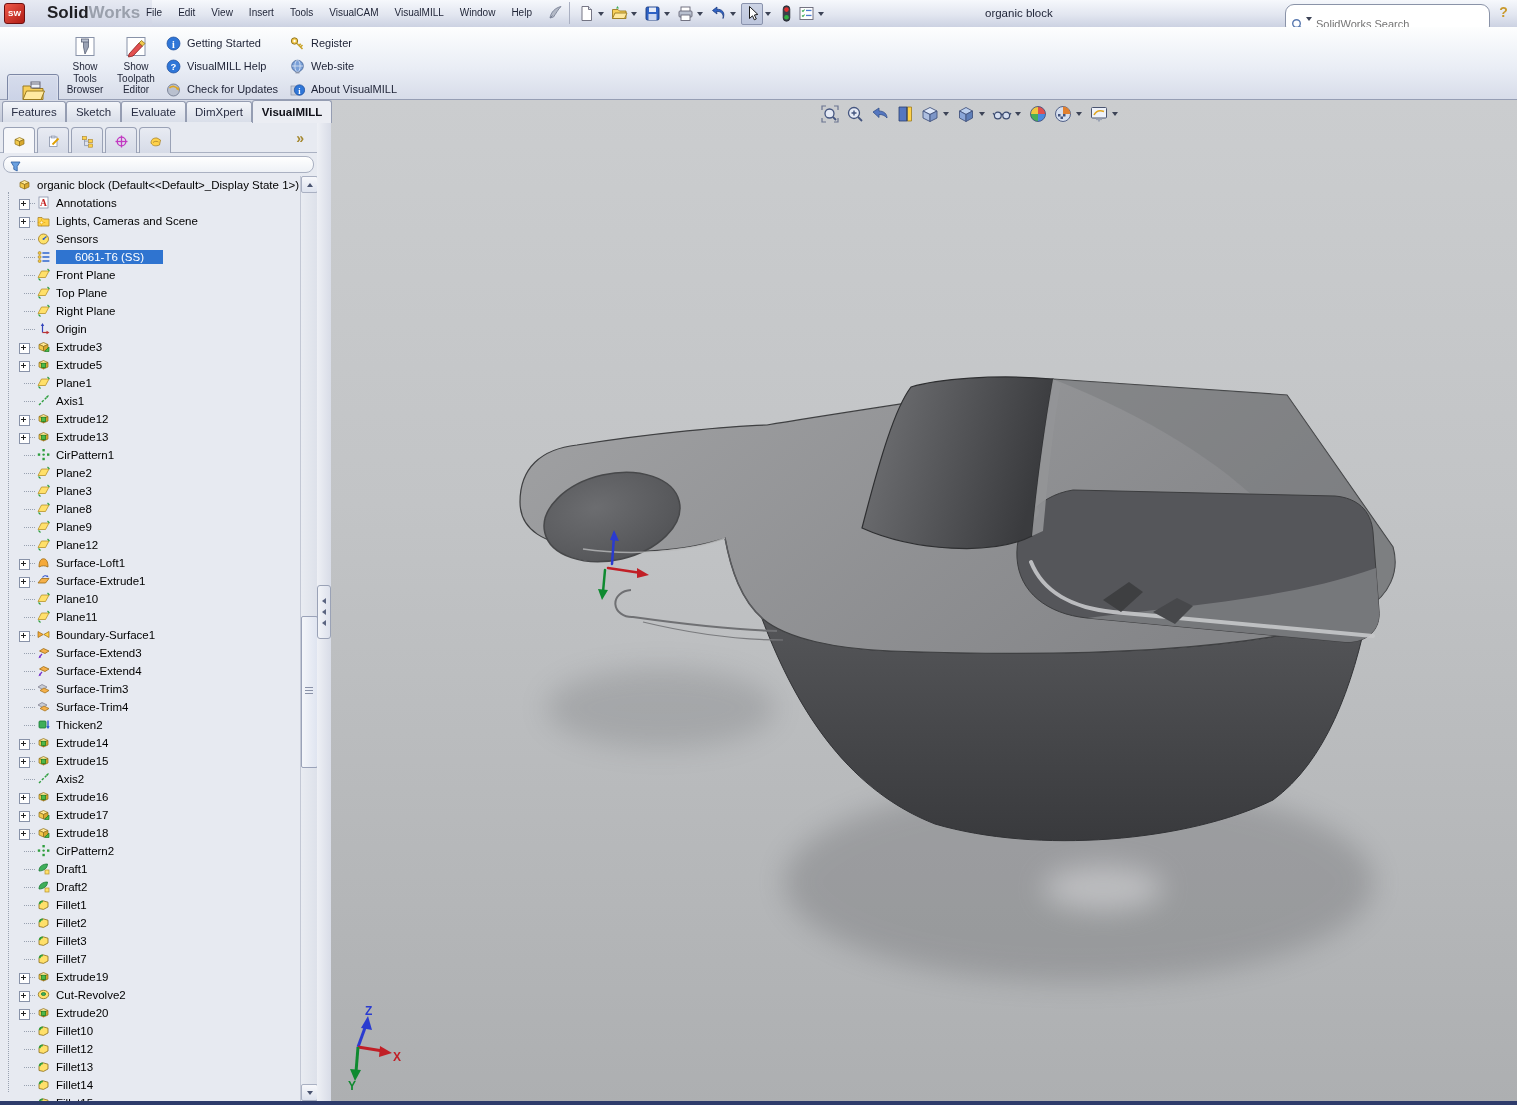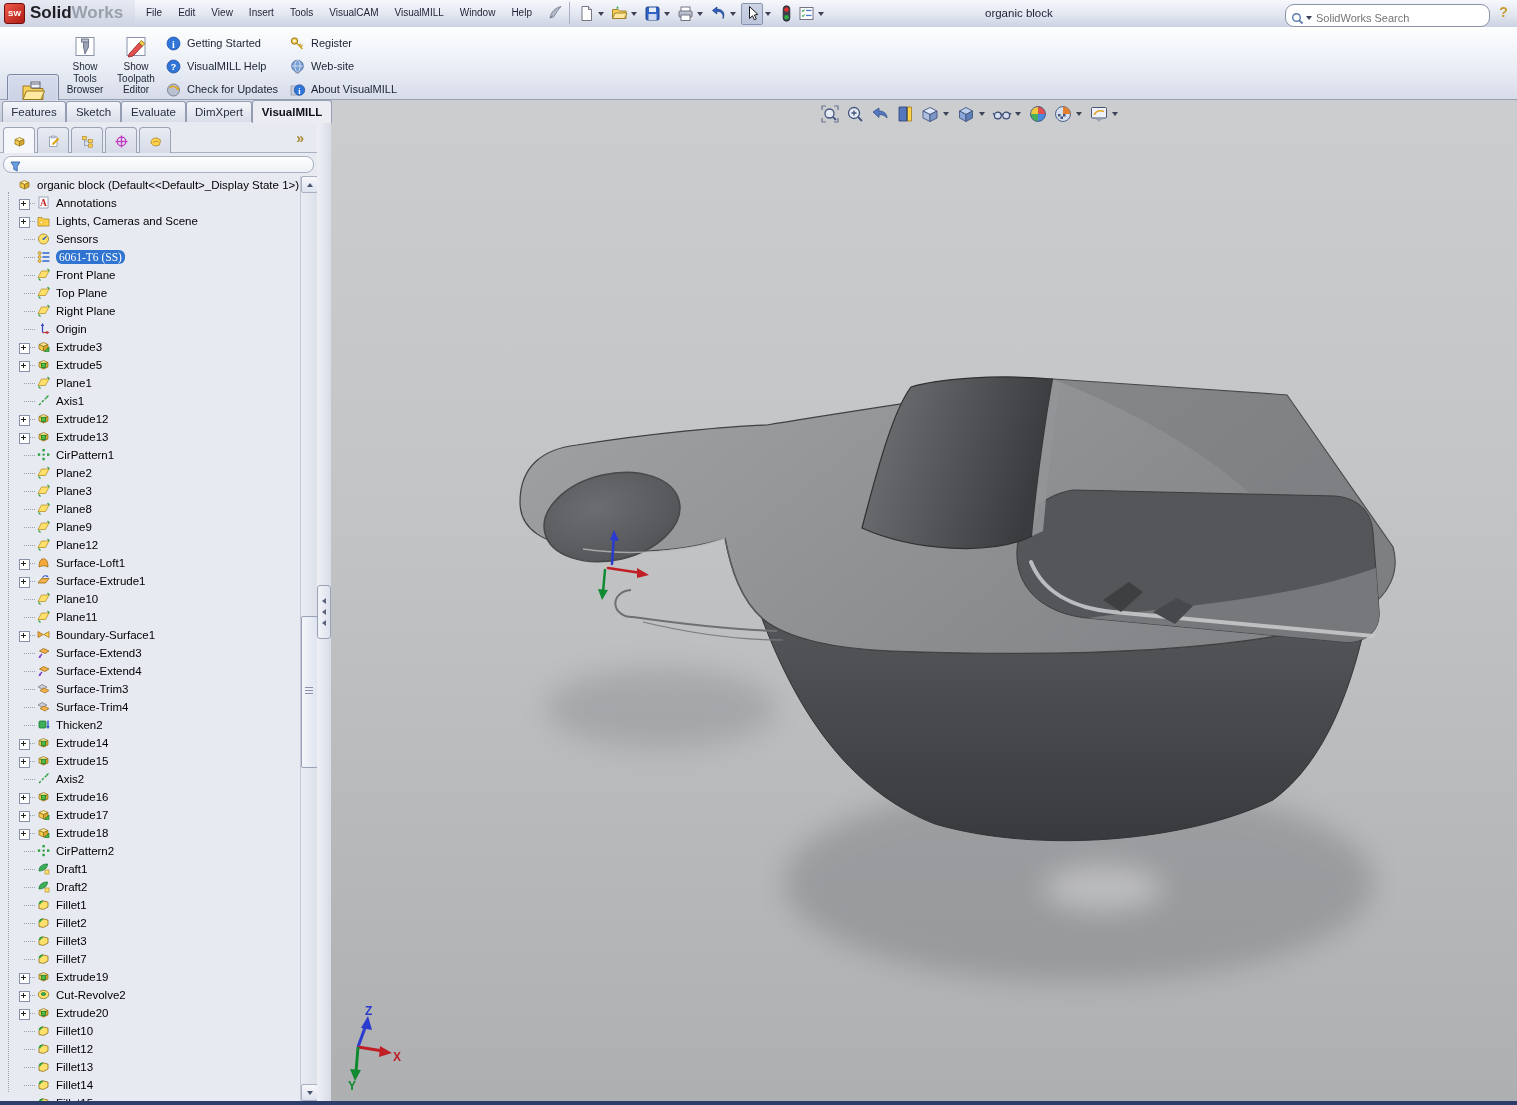--- a/index.html
+++ b/index.html
@@ -4,40 +4,40 @@
 <style>
   html,body{margin:0;padding:0;}
   body{width:1517px;height:1105px;overflow:hidden;position:relative;
        font-family:"Liberation Sans",sans-serif;background:#b8b9bb;
        -webkit-font-smoothing:antialiased;}
   
   #titlebar{position:absolute;left:0;top:0;width:1517px;height:27px;
     background:linear-gradient(#f6f8fc,#e2e6f0 55%,#ccd2e2);
     border-bottom:1px solid #98a0b6;}
   .logo{position:absolute;left:0;top:0;height:26px;display:flex;align-items:center;
-    padding:0 12px 0 4px;background:linear-gradient(#e7eaf3,#d0d5e4);gap:5px;}
+    padding:0 12px 0 4px;background:linear-gradient(#e7eaf3,#d0d5e4);gap:22px;}
   .logo-mark{width:19px;height:19px;border-radius:3px;border:1px solid #6e1010;
     background:linear-gradient(135deg,#ef5a4a,#b01c14);color:#fff;font-size:8px;
     font-weight:bold;display:flex;align-items:center;justify-content:center;}
   .logo-bold{font-size:17px;font-weight:bold;color:#1e1e22;}
   .logo-light{font-size:17px;font-weight:bold;color:#9aa0ac;}
   .menubar{position:absolute;left:138px;top:0;display:flex;height:26px;}
   .menu-item{padding:0 8px;font-size:10px;color:#1d2235;line-height:26px;cursor:default;}
   .pen-tool{position:absolute;left:547px;top:4px;width:18px;height:18px;}
   .vsep{position:absolute;left:569px;top:2px;width:1px;height:22px;background:#aab0c2;}
   .quickbar{position:absolute;left:576px;top:2px;height:23px;display:flex;align-items:center;}
   .qb-ic{width:20px;height:20px;display:flex;align-items:center;justify-content:center;}
   .qb-ic.pressed{background:linear-gradient(#cdd4e6,#bcc5dc);border:1px solid #8a93ad;border-radius:2px;}
   .dd-tri{width:0;height:0;border-left:3.5px solid transparent;border-right:3.5px solid transparent;
     border-top:4px solid #3c4356;margin:0 5px 0 2px;}
   .doc-title{position:absolute;left:985px;top:0;width:170px;text-align:left;
     font-size:11.5px;color:#1d2235;line-height:26px;}
   .search-box{position:absolute;right:27px;top:4px;width:194px;height:17px;
     border:1px solid #8a93a8;border-radius:9px;background:#fff;
-    display:flex;align-items:center;padding:4px 4px 0 5px;}
+    display:flex;align-items:flex-start;padding:12px 4px 0 5px;}
   .search-box input{border:none;outline:none;flex:1;font-size:11px;color:#444;
     background:transparent;font-family:inherit;min-width:0;}
   .help-btn{position:absolute;right:5px;top:4px;width:17px;height:17px;text-align:center;
     color:#c99a2e;font-weight:bold;font-size:14px;line-height:17px;}
   
   #ribbon{position:absolute;left:0;top:27px;width:1517px;height:72px;
     background:linear-gradient(#fdfefe,#e9edf5 58%,#d7dce9);
     border-bottom:1px solid #969eb4;}
   .big-btn{position:absolute;top:3px;width:50px;height:63px;border:1px solid transparent;
     border-radius:3px;display:flex;flex-direction:column;align-items:center;
@@ -77,21 +77,21 @@
     border-top:1px dotted #98a1b0;}
   .exp{position:absolute;left:4px;top:4.5px;width:9px;height:9px;background:#fff;
     border:1px solid #8892a8;z-index:2;}
   .exp::before{content:"";position:absolute;left:1.5px;top:3.5px;width:4px;height:1px;background:#222;padding:0;width:4px;}
   .exp::before{left:1px;width:5px;}
   .exp::after{content:"";position:absolute;left:3px;top:1px;width:1px;height:5px;background:#222;}
   .ticon{position:absolute;left:22px;top:2px;width:14px;height:14px;z-index:2;}
   .root .ticon{left:3px;}
   .tlabel{position:absolute;left:41px;top:2px;white-space:nowrap;line-height:14px;}
   .root .tlabel{left:22px;}
-  .tlabel.selected{background:#2f74d0;color:#fff;padding:0 3px;border-radius:6px;font-family:Liberation Serif, serif;}
+  .tlabel.selected{background:#2f74d0;color:#fff;padding:0 19px;border-radius:0;}
   
   #tree-scroll{position:absolute;left:300px;top:54px;width:16px;height:925px;
     background:linear-gradient(90deg,#e9ecf2,#dde1ea);border-left:1px solid #c3c8d5;}
   .sb-btn{position:absolute;left:0px;width:15px;height:15px;border:1px solid #a9b0c2;
     border-radius:2px;background:linear-gradient(#f7f8fb,#dde2ee);
     display:flex;align-items:center;justify-content:center;}
   .tri-up{width:0;height:0;border-left:3.5px solid transparent;border-right:3.5px solid transparent;border-bottom:4.5px solid #4a5470;}
   .tri-down{width:0;height:0;border-left:3.5px solid transparent;border-right:3.5px solid transparent;border-top:4.5px solid #4a5470;}
   .tri-left{width:0;height:0;border-top:3px solid transparent;border-bottom:3px solid transparent;border-right:4px solid #5a6480;}
   .sb-thumb{position:absolute;left:0;top:440px;width:15px;height:150px;border:1px solid #9aa2b8;

